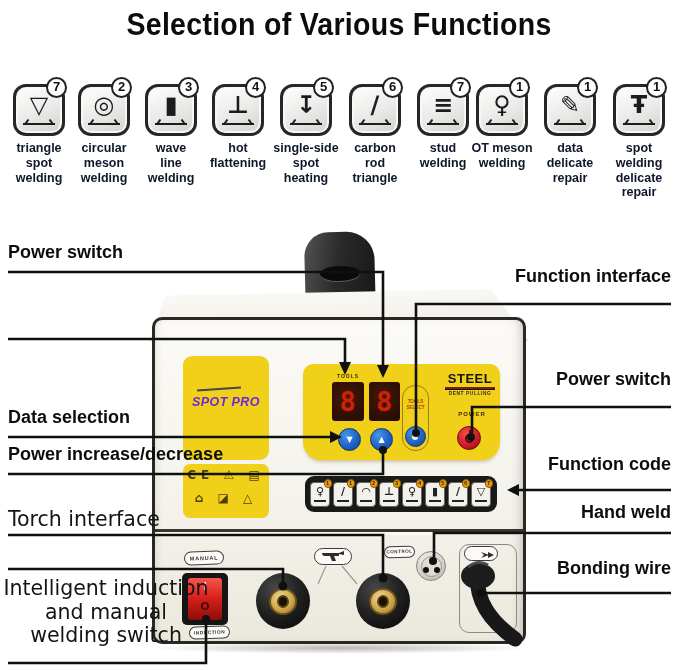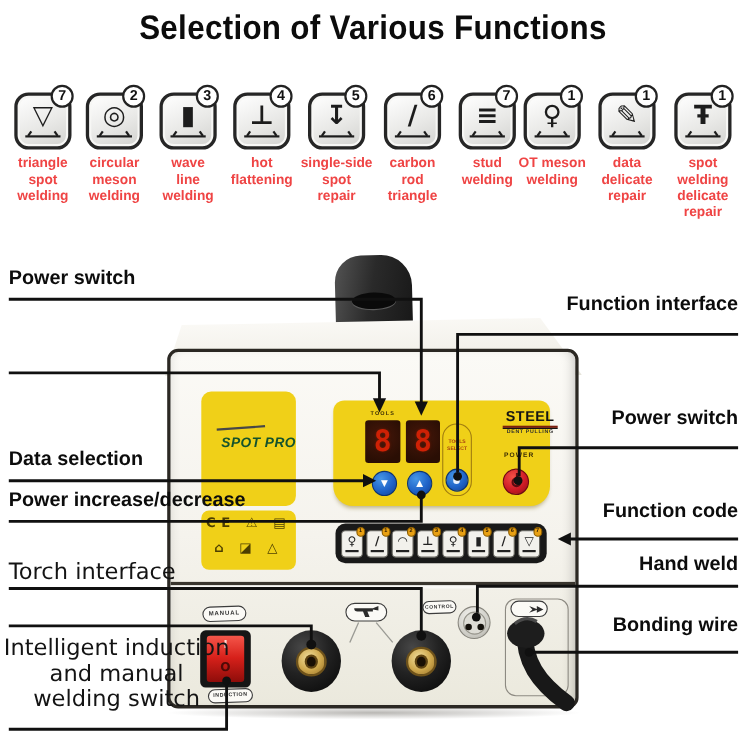--- a/index.html
+++ b/index.html
@@ -22,21 +22,21 @@
               font:700 24px/34px "DejaVu Sans","DejaVu Sans Mono",sans-serif; color:#1c1c1c; }
   .fn-ground { position:absolute; left:7px; right:7px; bottom:8px; height:2.5px; background:#1c1c1c; }
   .fn-ground::before, .fn-ground::after { content:""; position:absolute; top:-4px; width:2px; height:5px;
               background:#1c1c1c; }
   .fn-ground::before { left:3px; transform:rotate(35deg); }
   .fn-ground::after  { right:3px; transform:rotate(-35deg); }
   .fn-badge { position:absolute; top:-10px; right:-5px; width:21px; height:21px;
               border:2.5px solid #222; border-radius:50%; background:#fff;
               font:700 13px/16.5px "Liberation Sans",sans-serif; color:#111; text-align:center; }
   .fn-label { margin-top:5px; font:600 12.5px/1.18 "Liberation Sans",sans-serif;
-              color:#ef4444; white-space:pre-line; }
+              color:#0f172a; white-space:pre-line; }
 
   
   .lbl   { position:absolute; font:700 18px/1 "Liberation Sans",sans-serif; color:#0c0c0c; z-index:11; }
   .lbl-r { right:8px; text-align:right; }
   .lbl-light { position:absolute; font:400 20.5px/1.15 "DejaVu Sans",sans-serif; color:#141414; z-index:11; }
   .pre { white-space:pre-line; }
 
   
   .mshadow { position:absolute; left:150px; top:642px; width:380px; height:12px; z-index:0;
              background:radial-gradient(ellipse at center, rgba(55,50,40,.35), rgba(55,50,40,0) 70%); }
@@ -53,22 +53,22 @@
   .front { position:absolute; left:152px; top:317px; width:374px; height:327px; z-index:3;
            border:3px solid #2b2823; border-radius:10px; overflow:hidden;
            background:linear-gradient(180deg,#fbfaf6 0%,#f5f3ed 52%,#ebe9dd 100%);
            box-shadow:inset -8px 0 12px -8px rgba(0,0,0,.28), inset 8px 0 10px -8px rgba(0,0,0,.12); }
   .seam { position:absolute; left:0; right:0; top:209px; height:2.5px; background:#39352e; }
   .seam2{ position:absolute; left:0; right:0; top:211.5px; height:3px; background:rgba(255,255,255,.55); }
 
   .ypanel { position:absolute; background:#f0d018; }
   .spotpro { left:28px; top:36px; width:86px; height:104px; border-radius:9px; }
   .spotpro-line { position:absolute; left:14px; top:32px; width:44px; height:2px; background:#474747; transform:rotate(-4deg); }
-  .spotpro-text { position:absolute; left:0; right:0; top:40px; text-align:right;
-                  font:800 italic 12.5px/1 "Liberation Sans",sans-serif; color:#14532d; letter-spacing:.4px; }
+  .spotpro-text { position:absolute; left:0; right:0; top:40px; text-align:center;
+                  font:800 italic 12.5px/1 "Liberation Sans",sans-serif; color:#6d28d9; letter-spacing:.4px; }
   .cebox { left:28px; top:144px; width:86px; height:54px; border-radius:7px; text-align:center; }
   .cebox div { font:700 12px/23px "DejaVu Sans",sans-serif; color:#4c3e00; letter-spacing:5px; }
 
   .cpanel { left:148px; top:44px; width:197px; height:96px; border-radius:10px 10px 18px 18px;
             box-shadow:0 3px 4px -2px rgba(120,95,0,.45); }
   .tools-lbl { position:absolute; left:22px; top:10px; width:46px; text-align:center;
                font:700 5px/1 "Liberation Sans",sans-serif; color:#3c2f05; letter-spacing:1px; }
   .dsp { position:absolute; top:18px; width:32px; height:39px; border-radius:3px;
          background:radial-gradient(circle at 45% 40%, #48180a 0%, #2a0e04 75%);
          display:flex; align-items:center; justify-content:center;
@@ -78,21 +78,21 @@
              border:1.6px solid #a07d10; border-radius:13px; }
   .selpill-txt { position:absolute; left:0; right:0; top:13px; text-align:center;
              font:700 4.6px/1.4 "Liberation Sans",sans-serif; color:#a84010; white-space:pre-line; }
   .bluebtn { position:absolute; width:23px; height:23px; border-radius:50%;
              background:radial-gradient(circle at 35% 30%, #4596e6 0%, #1f63c8 55%, #123f8f 100%);
              border:1px solid #0e3470; display:flex; align-items:center; justify-content:center;
              color:#fff; font:700 8px/1 "DejaVu Sans",sans-serif; }
   .btn1 { left:35px; top:64px; } .btn2 { left:67px; top:64px; }
   .btn3 { left:1.5px; top:40px; width:21px; height:21px; }
   .dotglyph { width:6px; height:6px; border-radius:50%; background:#eaf2ff; }
-  .steel { position:absolute; left:148px; top:8px; width:62px; text-align:center; }
+  .steel { position:absolute; left:136px; top:8px; width:62px; text-align:center; }
   .steel-name { font:800 13px/1.1 "Liberation Sans",sans-serif; color:#141414; letter-spacing:.5px; }
   .steel-rule { height:2px; margin:1px 6px 1px 6px; border-top:2px solid #7a1f10; border-bottom:1px solid #141414; }
   .steel-sub { font:700 4.8px/1.4 "Liberation Sans",sans-serif; color:#2e2e2e; letter-spacing:.6px; }
   .power-lbl { position:absolute; left:146px; top:47px; width:46px; text-align:center;
                font:700 6px/1 "Liberation Sans",sans-serif; color:#3c2f05; letter-spacing:1px; }
   .pwrbtn { position:absolute; left:154px; top:62px; width:24px; height:24px; border-radius:50%;
             background:radial-gradient(circle at 38% 30%, #f25046 0%, #cf1b26 55%, #8e0c16 100%);
             border:1px solid #6d0a12; }
   .pwr-sym { position:absolute; left:7px; top:7px; width:9px; height:9px; border:2px solid #5c0a10;
              border-radius:50%; }
@@ -194,21 +194,21 @@
 flattening</div>
   </div>
   <div class="fn" style="left:270px">
     <div class="fn-box">
       <div class="fn-glyph">↧</div>
         <div class="fn-ground"></div>
       <div class="fn-badge">5</div>
       </div>
     <div class="fn-label pre">single-side
 spot
-repair</div>
+heating</div>
   </div>
   <div class="fn" style="left:339px">
     <div class="fn-box">
       <div class="fn-glyph">∕</div>
         <div class="fn-ground"></div>
       <div class="fn-badge">6</div>
       </div>
     <div class="fn-label pre">carbon
 rod
 triangle</div>

